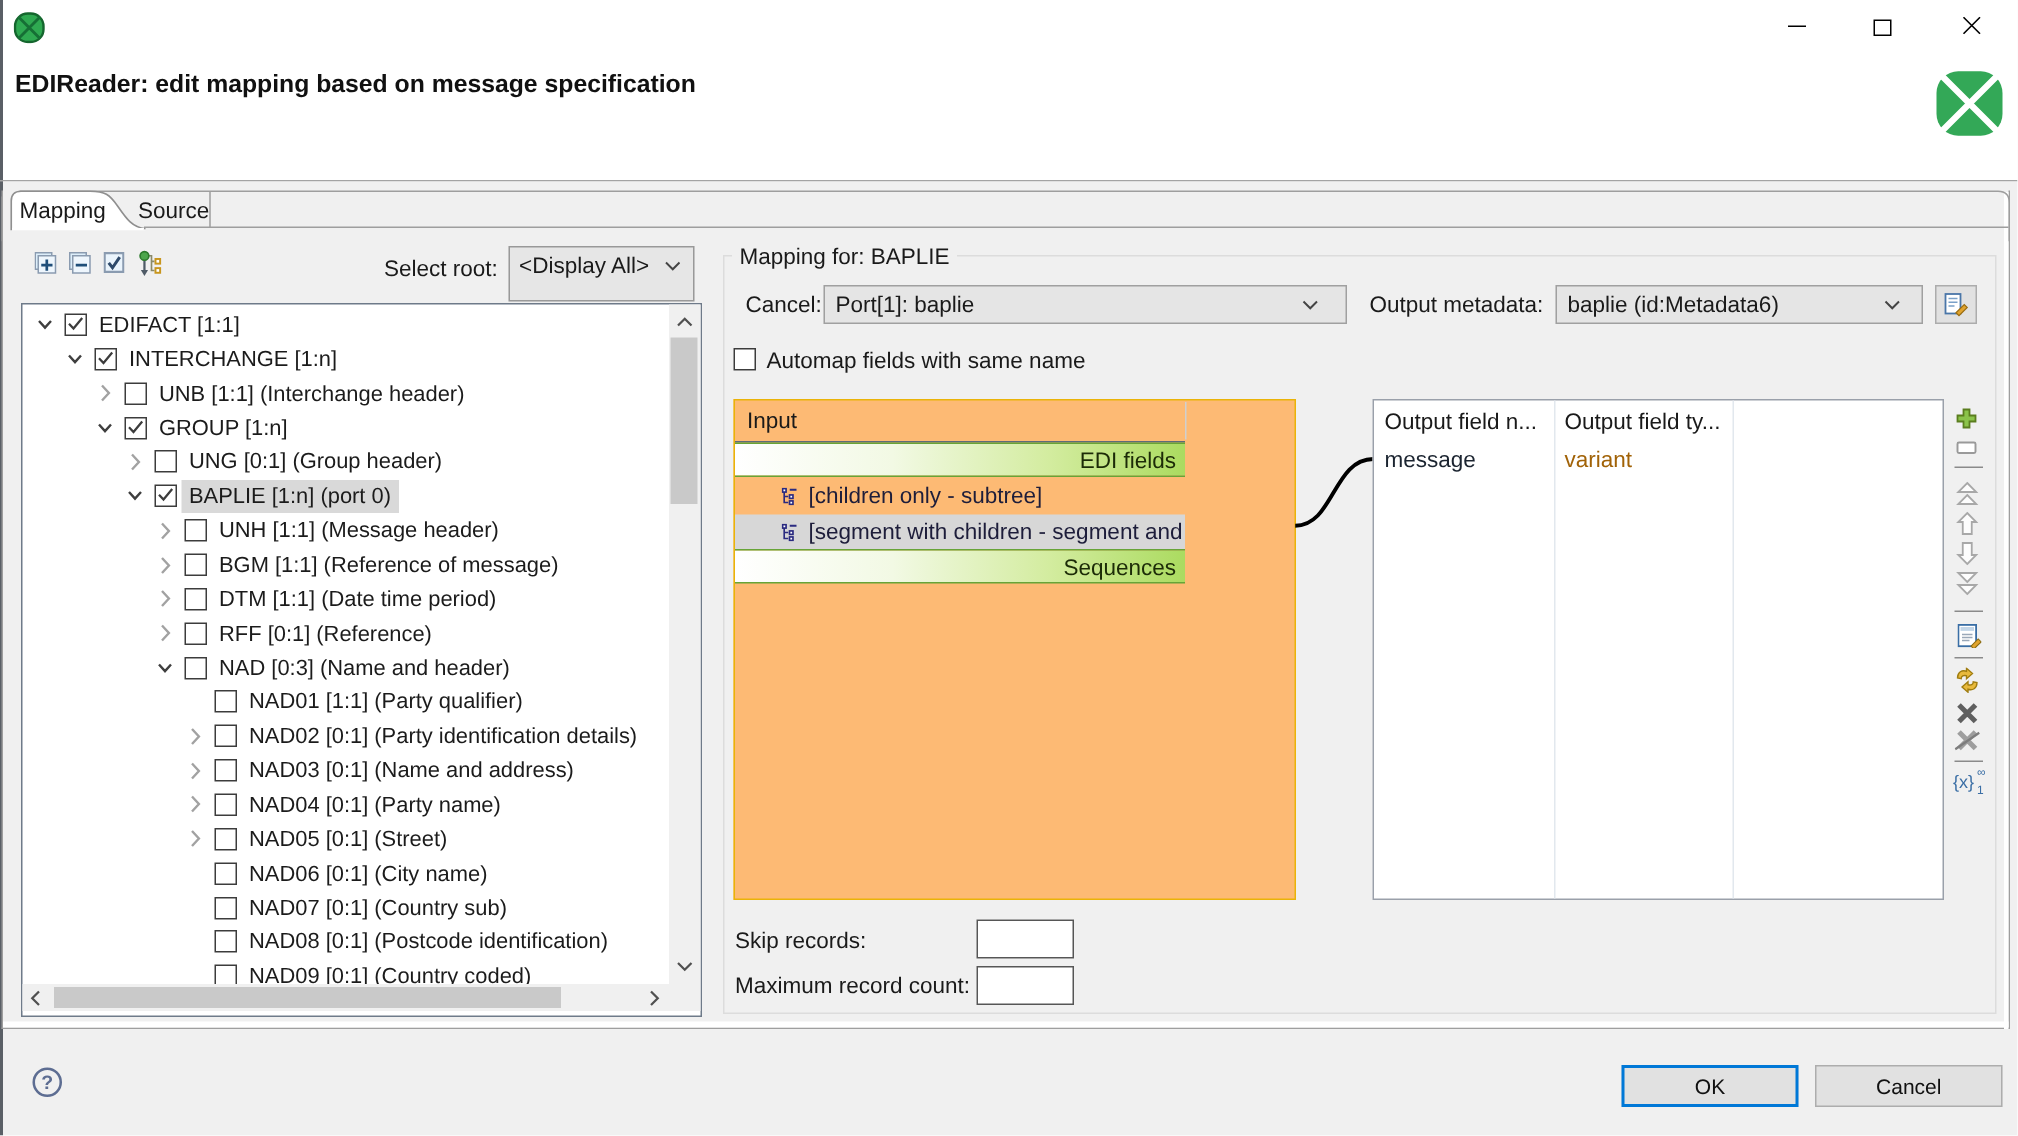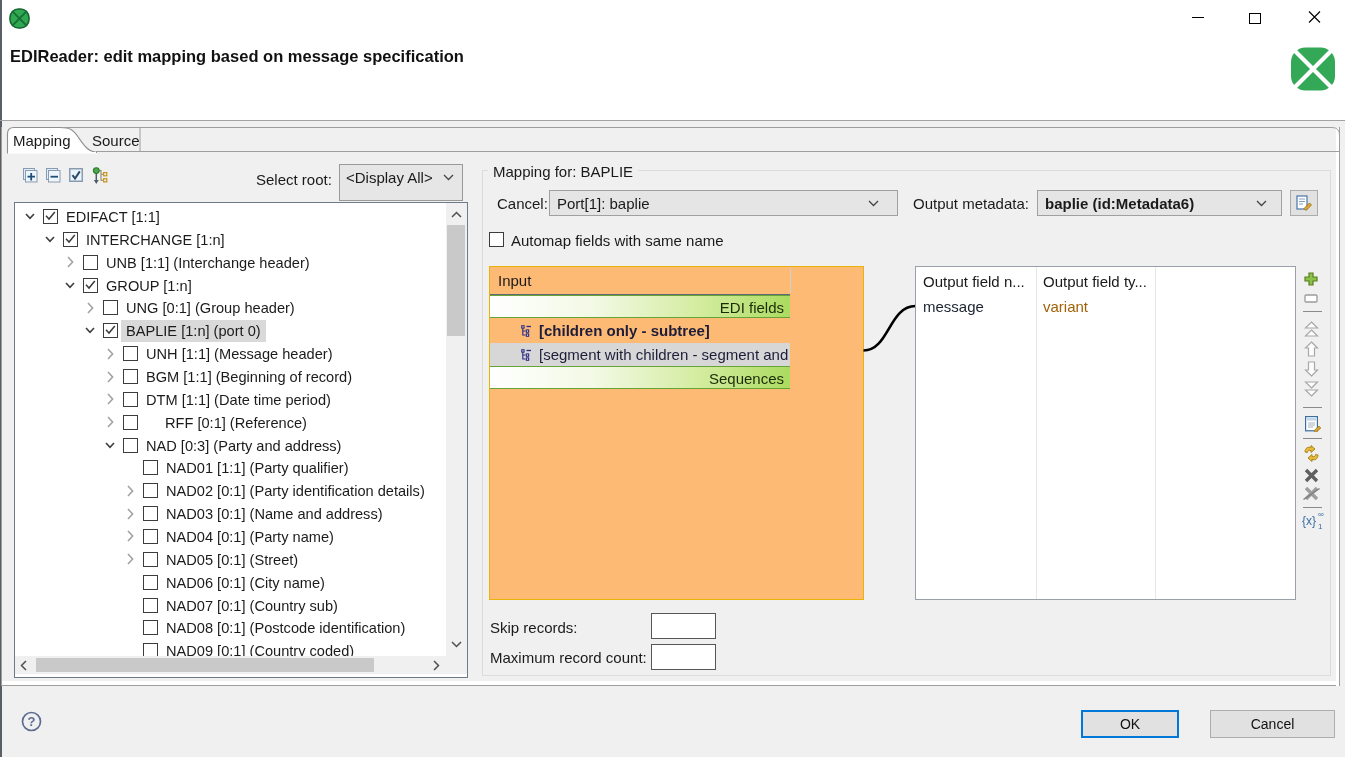--- a/index.html
+++ b/index.html
@@ -156,42 +156,42 @@
             <path d="M1 1 L5.6 6 L1 11" fill="none" stroke="#a2a2a2" stroke-width="1.6"></path>
           </svg>
           <div style="position:absolute;left:108px;top:3px;width:15px;height:15px;background:#fff;border:1.4px solid #3c3c3c;"></div>
           <div style="position:absolute;left:126px;top:0px;height:22px;padding:0 5px;font-size:14.6px;color:#1b1b1b;line-height:22px;white-space:nowrap;">UNH [1:1] (Message header)</div>
         </div>
         <div style="position:absolute;left:0;top:163.0px;width:431px;height:22px;">
           <svg style="position:absolute;left:92px;top:4.5px" width="7" height="12" viewBox="0 0 7 12">
             <path d="M1 1 L5.6 6 L1 11" fill="none" stroke="#a2a2a2" stroke-width="1.6"></path>
           </svg>
           <div style="position:absolute;left:108px;top:3px;width:15px;height:15px;background:#fff;border:1.4px solid #3c3c3c;"></div>
-          <div style="position:absolute;left:126px;top:0px;height:22px;padding:0 5px;font-size:14.6px;color:#1b1b1b;line-height:22px;white-space:nowrap;">BGM [1:1] (Beginning of record)</div>
+          <div style="position:absolute;left:126px;top:0px;height:22px;padding:0 5px;font-size:14.6px;color:#1b1b1b;line-height:22px;white-space:nowrap;">BGM [1:1] (Reference of message)</div>
         </div>
         <div style="position:absolute;left:0;top:185.8px;width:431px;height:22px;">
           <svg style="position:absolute;left:92px;top:4.5px" width="7" height="12" viewBox="0 0 7 12">
             <path d="M1 1 L5.6 6 L1 11" fill="none" stroke="#a2a2a2" stroke-width="1.6"></path>
           </svg>
           <div style="position:absolute;left:108px;top:3px;width:15px;height:15px;background:#fff;border:1.4px solid #3c3c3c;"></div>
           <div style="position:absolute;left:126px;top:0px;height:22px;padding:0 5px;font-size:14.6px;color:#1b1b1b;line-height:22px;white-space:nowrap;">DTM [1:1] (Date time period)</div>
         </div>
         <div style="position:absolute;left:0;top:208.7px;width:431px;height:22px;">
           <svg style="position:absolute;left:92px;top:4.5px" width="7" height="12" viewBox="0 0 7 12">
             <path d="M1 1 L5.6 6 L1 11" fill="none" stroke="#a2a2a2" stroke-width="1.6"></path>
           </svg>
           <div style="position:absolute;left:108px;top:3px;width:15px;height:15px;background:#fff;border:1.4px solid #3c3c3c;"></div>
-          <div style="position:absolute;left:126px;top:0px;height:22px;padding:0 5px;font-size:14.6px;color:#1b1b1b;line-height:22px;white-space:nowrap;margin-left:19px;">RFF [0:1] (Reference)</div>
+          <div style="position:absolute;left:126px;top:0px;height:22px;padding:0 5px;font-size:14.6px;color:#1b1b1b;line-height:22px;white-space:nowrap;">RFF [0:1] (Reference)</div>
         </div>
         <div style="position:absolute;left:0;top:231.5px;width:431px;height:22px;">
           <svg style="position:absolute;left:90px;top:7px" width="10" height="7" viewBox="0 0 10 7">
             <path d="M1 1 L5 5.4 L9 1" fill="none" stroke="#3f3f3f" stroke-width="1.6"></path>
           </svg>
           <div style="position:absolute;left:108px;top:3px;width:15px;height:15px;background:#fff;border:1.4px solid #3c3c3c;"></div>
-          <div style="position:absolute;left:126px;top:0px;height:22px;padding:0 5px;font-size:14.6px;color:#1b1b1b;line-height:22px;white-space:nowrap;">NAD [0:3] (Party and address)</div>
+          <div style="position:absolute;left:126px;top:0px;height:22px;padding:0 5px;font-size:14.6px;color:#1b1b1b;line-height:22px;white-space:nowrap;">NAD [0:3] (Name and header)</div>
         </div>
         <div style="position:absolute;left:0;top:254.4px;width:431px;height:22px;">
           <div style="position:absolute;left:128px;top:3px;width:15px;height:15px;background:#fff;border:1.4px solid #3c3c3c;"></div>
           <div style="position:absolute;left:146px;top:0px;height:22px;padding:0 5px;font-size:14.6px;color:#1b1b1b;line-height:22px;white-space:nowrap;">NAD01 [1:1] (Party qualifier)</div>
         </div>
         <div style="position:absolute;left:0;top:277.2px;width:431px;height:22px;">
           <svg style="position:absolute;left:112px;top:4.5px" width="7" height="12" viewBox="0 0 7 12">
             <path d="M1 1 L5.6 6 L1 11" fill="none" stroke="#a2a2a2" stroke-width="1.6"></path>
           </svg>
           <div style="position:absolute;left:128px;top:3px;width:15px;height:15px;background:#fff;border:1.4px solid #3c3c3c;"></div>
@@ -259,21 +259,21 @@
   <div class="lbl" style="left:488px;top:163px;background:#f0f0f0;padding:0 5px;">Mapping for: BAPLIE</div>
 
   <div class="lbl" style="left:497px;top:195px;">Cancel:</div>
   <div class="abs" style="left:549px;top:190px;width:349px;height:26px;background:#e5e5e5;border:1px solid #a0a0a0;">
     <div class="lbl" style="left:7px;top:4px;">Port[1]: baplie</div>
     <svg class="abs" style="right:18px;top:9px" width="11" height="7" viewBox="0 0 11 7">
         <path d="M1 1 L5.5 5.5 L10 1" fill="none" stroke="#444" stroke-width="1.3"></path>
       </svg>
   </div>
   <div class="lbl" style="left:913px;top:195px;">Output metadata:</div>
-  <div class="abs" style="left:1037px;top:190px;width:245px;height:26px;background:#e5e5e5;border:1px solid #a0a0a0;font-weight:bold;">
+  <div class="abs" style="left:1037px;top:190px;width:245px;height:26px;background:#e5e5e5;border:1px solid #a0a0a0;">
     <div class="lbl" style="left:7px;top:4px;">baplie (id:Metadata6)</div>
     <svg class="abs" style="right:14px;top:9px" width="11" height="7" viewBox="0 0 11 7">
         <path d="M1 1 L5.5 5.5 L10 1" fill="none" stroke="#444" stroke-width="1.3"></path>
       </svg>
   </div>
   <div class="abs" style="left:1290px;top:190px;width:28px;height:26px;background:#e1e1e1;border:1px solid #acacac;">
     <svg class="abs" style="left:5px;top:4px" width="17" height="17" viewBox="0 0 17 17">
       <rect x="1" y="1" width="10" height="13" fill="#fff" stroke="#4a76a8" stroke-width="1.2"></rect>
       <path d="M3 4 H9 M3 6.5 H9 M3 9 H7" stroke="#7aa0c8" stroke-width="1"></path>
       <path d="M8 13.5 L13.5 8 L15.5 10 L10 15.5 Z" fill="#e0a32e" stroke="#9a6d12" stroke-width="0.8"></path>
@@ -285,21 +285,21 @@
 
   <div class="abs" style="left:489px;top:266px;width:375px;height:334px;background:#fdba74;border:1px solid #eab308;" id="inputtbl">
     <div class="lbl" style="left:8px;top:5px;">Input</div>
     <div class="abs" style="left:300px;top:1px;width:1px;height:25px;background:#d0d0d0;"></div>
     <div class="abs" style="left:0;top:26.5px;width:300px;height:1.5px;background:#5f6a78;"></div>
 
     <div class="abs" style="left:0;top:28px;width:300px;height:23px;background:linear-gradient(to right,#ffffff 0%,#f2f9e4 35%,#d3ec9f 70%,#abdb60 100%);border-top:1px solid #67a437;border-bottom:1px solid #67a437;">
       <div class="lbl" style="right:6px;top:3px;color:#1c2b07;">EDI fields</div>
     </div>
 
-    <div class="abs" style="left:0;top:51.5px;width:434px;height:23px;font-weight:bold;">
+    <div class="abs" style="left:0;top:51.5px;width:434px;height:23px;">
       <svg class="abs" style="left:31px;top:6px" width="11" height="12" viewBox="0 0 11 12">
         <path d="M1.8 3 V10 H4.5 M1.8 6 H4.5" fill="none" stroke="#2a2a80" stroke-width="1.1"></path>
         <path d="M5.5 1.5 H10" stroke="#2a2a80" stroke-width="1.3"></path>
         <rect x="0.2" y="0.2" width="3.4" height="3.4" fill="#2a2a80"></rect>
           <rect x="1.3" y="1.3" width="1.2" height="1.2" fill="#fff"></rect>
         <rect x="4.8" y="4.4" width="3.4" height="3.4" fill="#2a2a80"></rect>
           <rect x="5.9" y="5.5" width="1.2" height="1.2" fill="#fff"></rect>
         <rect x="4.8" y="8.4" width="3.4" height="3.4" fill="#2a2a80"></rect>
           <rect x="5.9" y="9.5" width="1.2" height="1.2" fill="#fff"></rect>
       </svg>
@@ -385,15 +385,15 @@
 
   <div class="lbl" style="left:490px;top:619px;">Skip records:</div>
   <div class="abs" style="left:651px;top:613px;width:65px;height:26px;background:#fff;border:1.4px solid #565656;"></div>
   <div class="lbl" style="left:490px;top:649px;">Maximum record count:</div>
   <div class="abs" style="left:651px;top:644px;width:65px;height:26px;background:#fff;border:1.4px solid #565656;"></div>
 
   <svg class="abs" style="left:21px;top:711px" width="21" height="21" viewBox="0 0 21 21">
     <circle cx="10.5" cy="10.5" r="9" fill="none" stroke="#5d6d92" stroke-width="1.7"></circle>
     <text x="10.5" y="15" text-anchor="middle" font-size="13" font-family="Liberation Sans" fill="#5d6d92" font-weight="bold">?</text>
   </svg>
-  <div class="abs" style="left:1081px;top:710px;width:98px;height:28px;background:#e1e1e1;border:2px solid #0078d7;text-align:center;line-height:24px;font-size:14px;color:#111;">OK</div>
+  <div class="abs" style="left:1081px;top:710px;width:118px;height:28px;background:#e1e1e1;border:2px solid #0078d7;text-align:center;line-height:24px;font-size:14px;color:#111;">OK</div>
   <div class="abs" style="left:1210px;top:710px;width:125px;height:28px;background:#e1e1e1;border:1px solid #adadad;text-align:center;line-height:26px;font-size:14px;color:#111;">Cancel</div>
 </div>
 
 </body></html>

